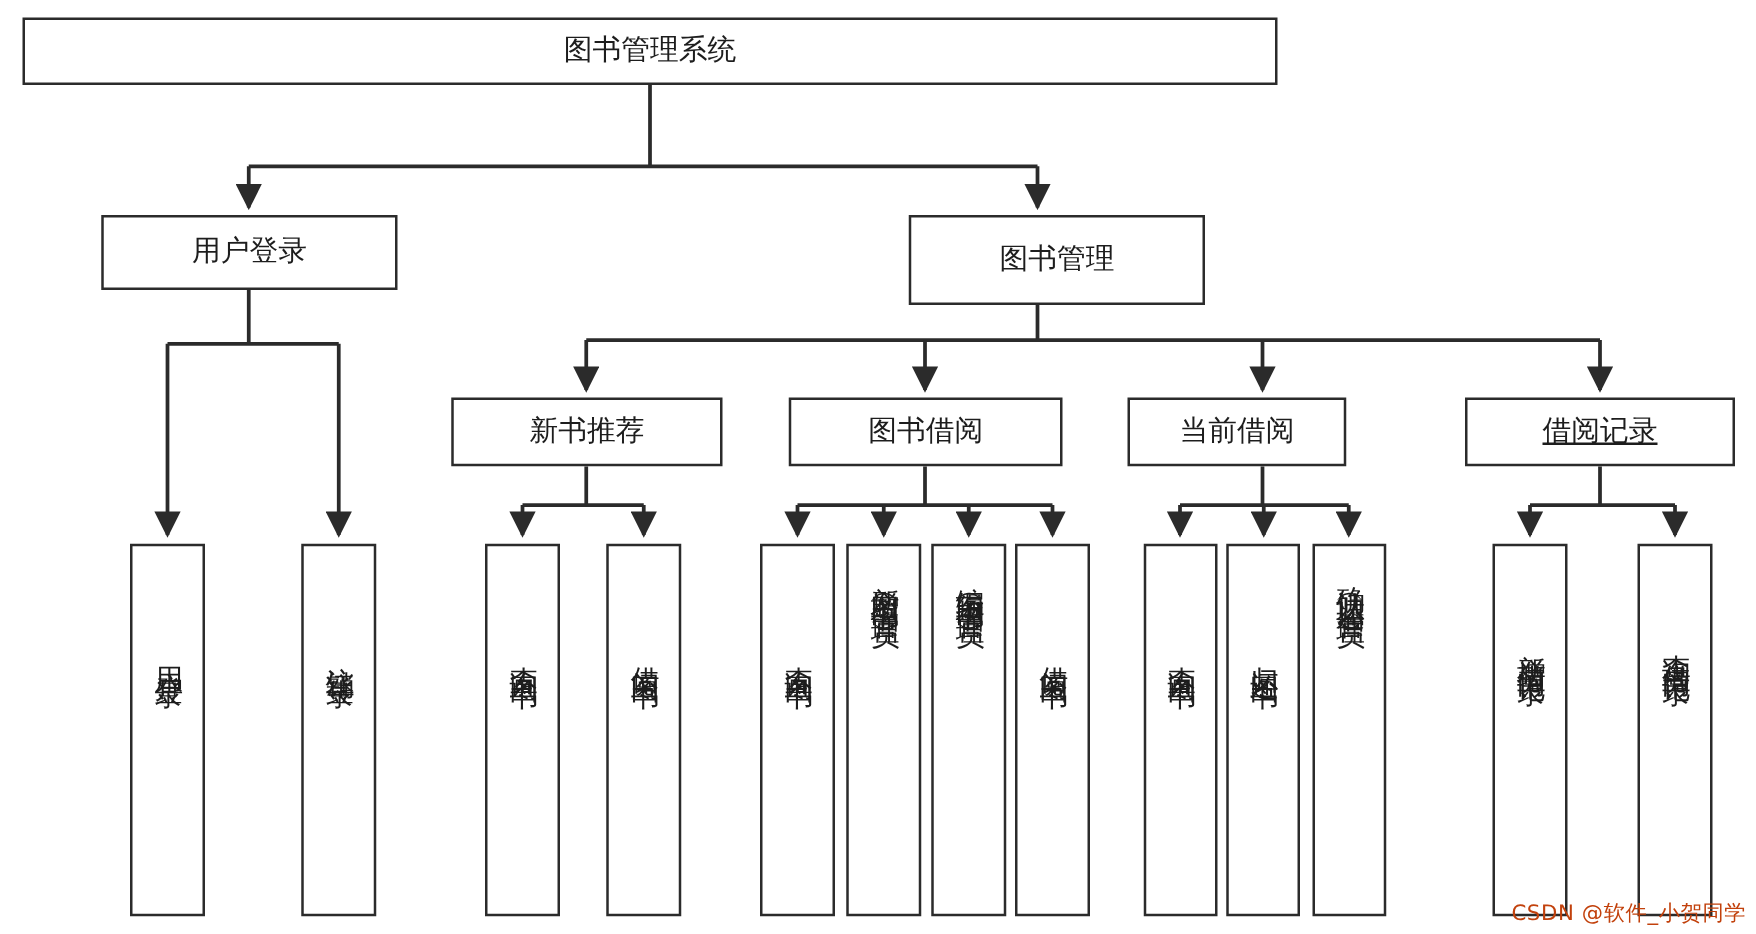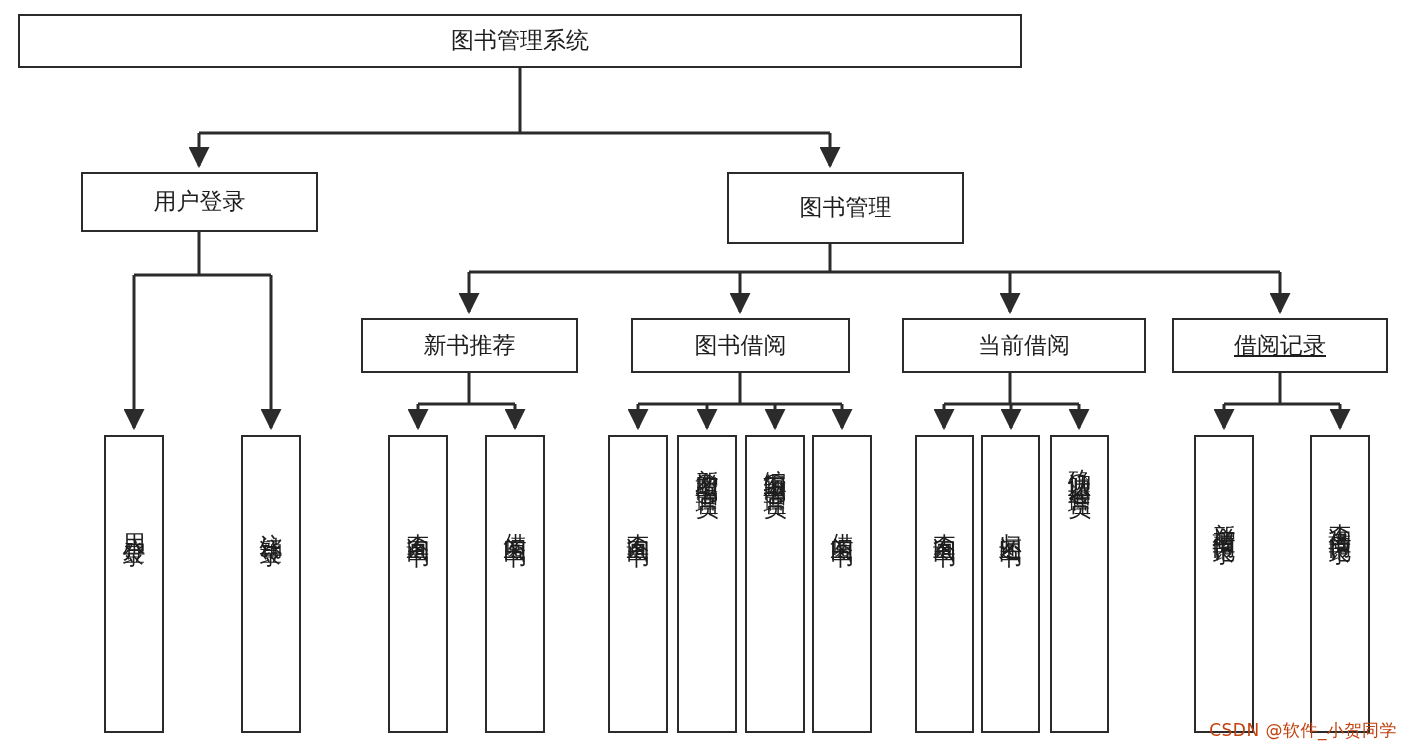--- a/index.html
+++ b/index.html
@@ -143,21 +143,21 @@
   <div class="node horizontal" style="left:711px; top:172px; width:237px; height:72px;margin-left:16px;">
     <span class="label">图书管理</span>
   </div>
 
   <div class="node horizontal" style="left:361px; top:318px; width:217px; height:55px;">
     <span class="label">新书推荐</span>
   </div>
   <div class="node horizontal" style="left:631px; top:318px; width:219px; height:55px;">
     <span class="label">图书借阅</span>
   </div>
-  <div class="node horizontal" style="left:902px; top:318px; width:244px; height:55px;">
+  <div class="node horizontal" style="left:902px; top:318px; width:175px; height:55px;">
     <span class="label">当前借阅</span>
   </div>
   <div class="node horizontal" style="left:1172px; top:318px; width:216px; height:55px;text-decoration:underline;">
     <span class="label">借阅记录</span>
   </div>
 
   <div class="node vertical mid" style="left:104px; top:435px; width:60px; height:298px;">
     <span class="label">用户登录</span>
   </div>
   <div class="node vertical mid" style="left:241px; top:435px; width:60px; height:298px;">

